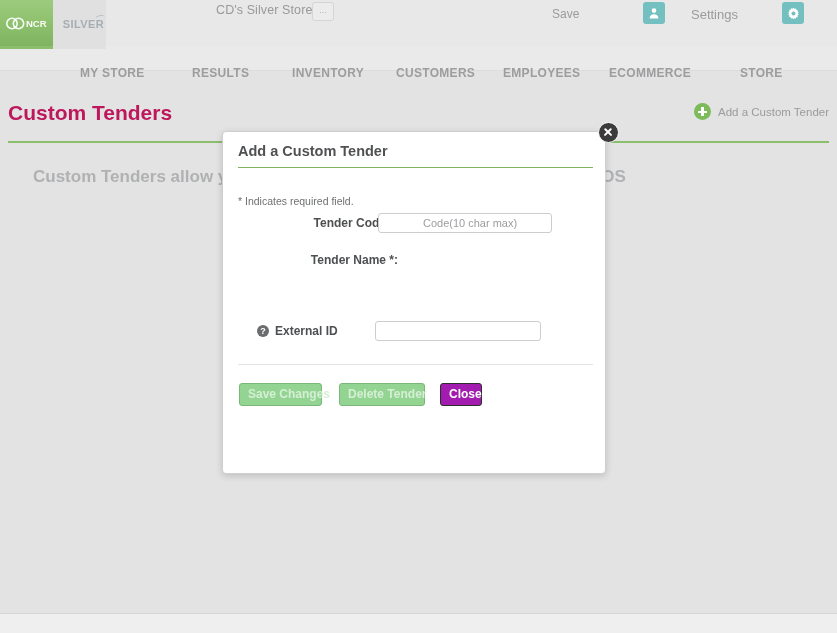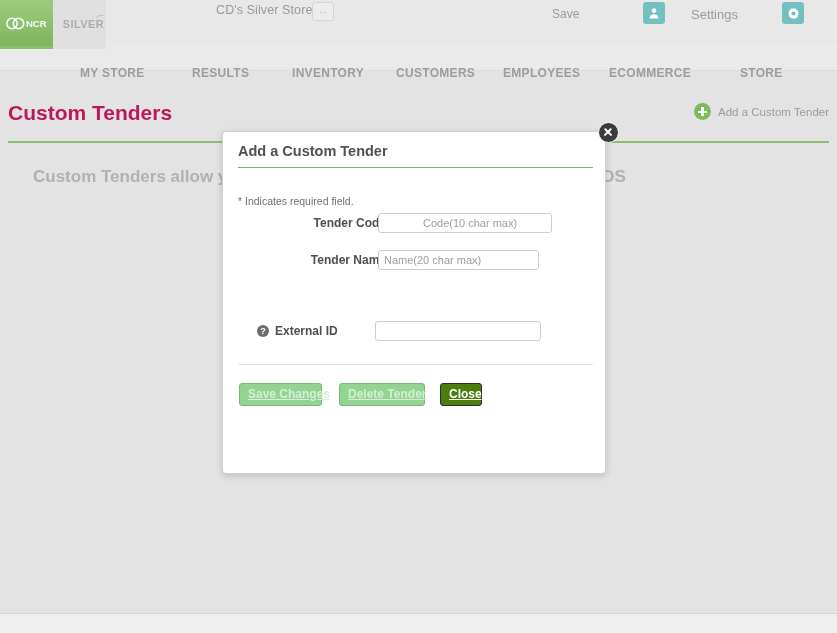--- a/index.html
+++ b/index.html
@@ -268,37 +268,36 @@
     height: 23px;
     border: 1px solid transparent;
     border-radius: 3px;
     font-family: "Liberation Sans", sans-serif;
     font-size: 12px; font-weight: bold;
     cursor: pointer;
     padding: 0 8px;
     line-height: 21px;
     text-align: center;
     white-space: nowrap;
-    text-decoration: underline;
   }
   .btn-save {
     left: 238px; width: 83px;
     background: #93d493;
     border-color: #79b879;
     color: #d4efd4;
   }
   .btn-delete {
     left: 338px; width: 86px;
     background: #93d493;
     border-color: #79b879;
     color: #d4efd4;
   }
   .btn-close {
     left: 439px; width: 42px;
-    background: #4d7c0f;
+    background: #a21caf;
     border-color: #2e2e2e;
     color: #ffffff;
   }
 </style>
 </head>
 <body>
 
 <div id="app">
 
   <div class="topbar">
@@ -369,21 +368,20 @@
     <div class="required-note">* Indicates required field.</div>
     <div class="modal-close"></div>
 
     <div class="form-row" style="top:80px">
       <div class="form-label" style="left:20px; width:155px; top:4px">Tender Code *:</div>
       <input class="form-input" type="text" style="left: 155px; width: 174px; top: 1px; padding-left: 44px;" placeholder="Code(10 char max)">
     </div>
 
     <div class="form-row" style="top:117px">
       <div class="form-label" style="left:20px; width:155px; top:4px">Tender Name *:</div>
-      <input class="form-input" type="text" style="left: 155px; width: 161px; top: 1px;" placeholder="Name(20 char max)">
     </div>
 
 
     <div class="form-row" style="top:188px">
       <div class="help-icon" style="left:34px; top:5px">?</div>
       <div class="form-label" style="left:52px; width:80px; top:4px; text-align:left">External ID</div>
       <input class="form-input" type="text" style="left: 152px; width: 166px; top: 1px;" placeholder="">
     </div>
 
     <div class="modal-btn-rule" style="top:232px; left:15px; width:355px"></div>

